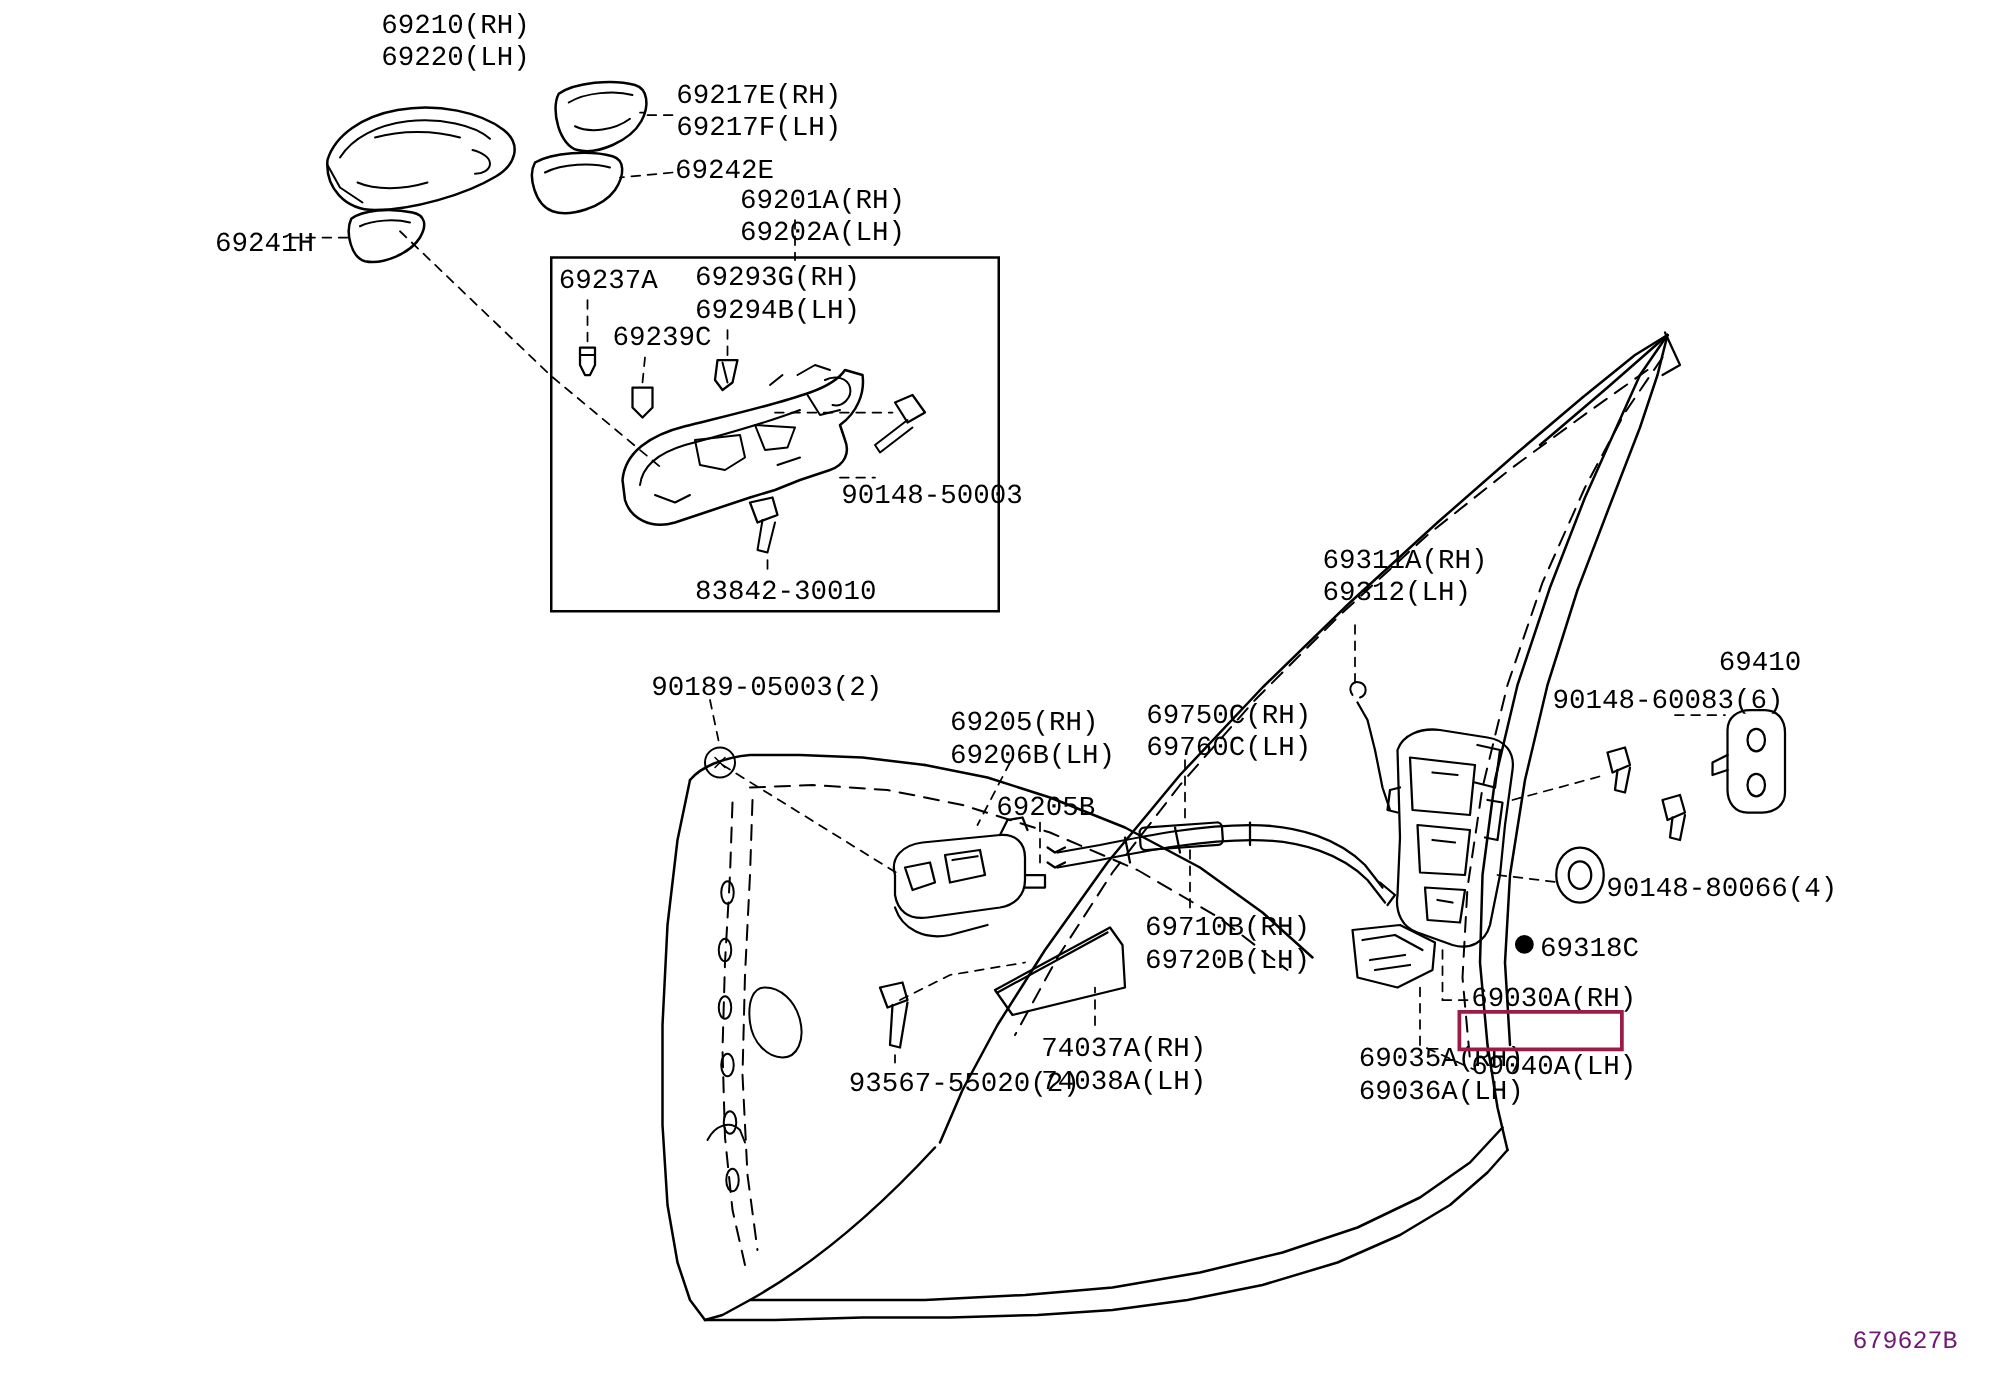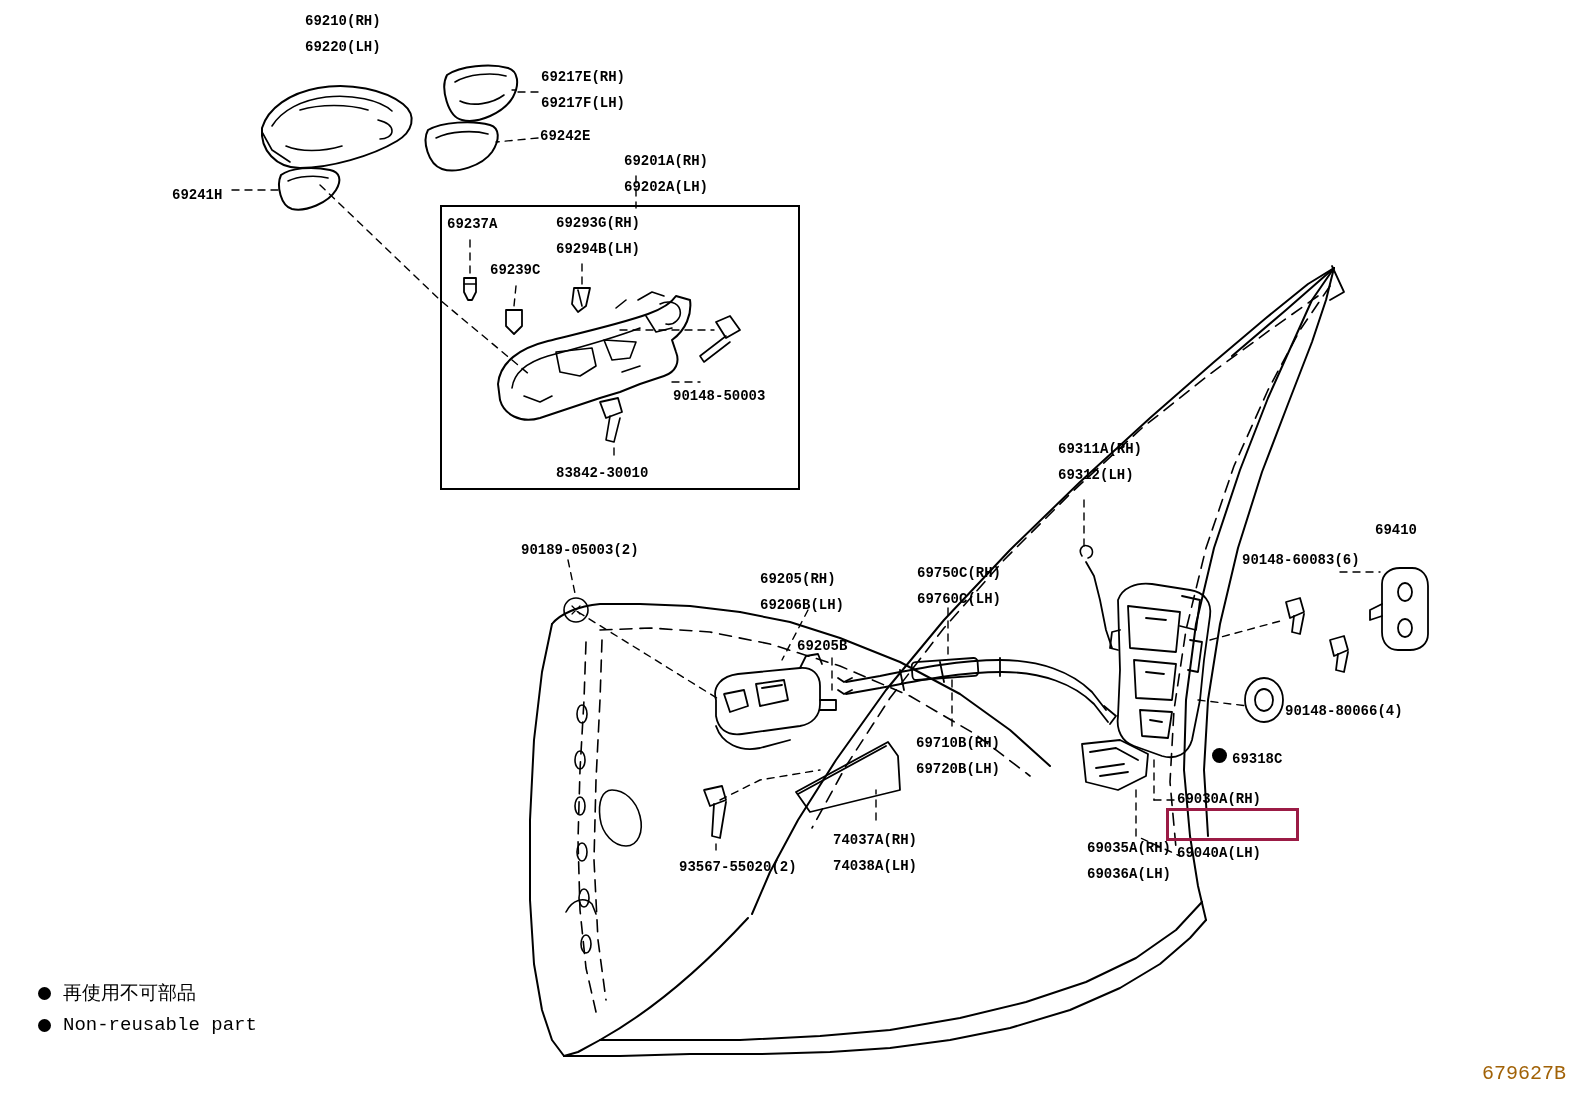--- a/index.html
+++ b/index.html
@@ -13,26 +13,25 @@
   #page {
     position: relative;
     width: 1592px;
     height: 1099px;
     background: #ffffff;
     overflow: hidden;
   }
   .lbl {
     position: absolute;
     font-family: "Liberation Mono", monospace;
-    font-size: 14px;
+    font-size: 22px;
     line-height: 25px;
     color: #000000;
     white-space: pre;
     letter-spacing: 0px;
-    font-weight: bold;
   }
   .lbl.two {
     line-height: 26px;
   }
   .legend {
     position: absolute;
     left: 38px;
     top: 980px;
     font-size: 19px;
     color: #000;
@@ -57,21 +56,21 @@
   .legend .txt-en {
     font-family: "Liberation Mono", monospace;
     font-size: 19px;
   }
   .corner-code {
     position: absolute;
     right: 26px;
     bottom: 14px;
     font-family: "Liberation Mono", monospace;
     font-size: 20px;
-    color: #a16207;
+    color: #701a75;
   }
   .highlight-box {
     position: absolute;
     border: 3px solid #9b1b45;
     background: rgba(255,255,255,0.0);
     box-sizing: border-box;
   }
   .bullet-dot {
     position: absolute;
     width: 15px;
@@ -321,21 +320,21 @@
     </g>
   </svg>
 
   <div class="inset-box" style="left:440px; top:205px; width:360px; height:285px;"></div>
 
   <div class="lbl two" style="left:305px; top:8px;">69210(RH)
 69220(LH)</div>
   <div class="lbl two" style="left:541px; top:64px;">69217E(RH)
 69217F(LH)</div>
   <div class="lbl" style="left:540px; top:124px;">69242E</div>
-  <div class="lbl two" style="left:624px; top:148px;">69201A(RH)
+  <div class="lbl two" style="left:592px; top:148px;">69201A(RH)
 69202A(LH)</div>
   <div class="lbl" style="left:172px; top:183px;text-align:right;">69241H</div>
   <div class="lbl" style="left:447px; top:212px;">69237A</div>
   <div class="lbl two" style="left:556px; top:210px;">69293G(RH)
 69294B(LH)</div>
   <div class="lbl" style="left:490px; top:258px;">69239C</div>
   <div class="lbl" style="left:673px; top:384px;">90148-50003</div>
   <div class="lbl" style="left:556px; top:461px;">83842-30010</div>
   <div class="lbl two" style="left:1058px; top:436px;">69311A(RH)
 69312(LH)</div>
@@ -356,26 +355,16 @@
   <div class="lbl" style="left:679px; top:855px;">93567-55020(2)</div>
   <div class="lbl two" style="left:833px; top:827px;">74037A(RH)
 74038A(LH)</div>
   <div class="lbl two" style="left:1087px; top:835px;text-align:right;">69035A(RH)
 69036A(LH)</div>
 
   <div class="bullet-dot" style="left:1212px; top:748px;"></div>
 
   <div class="highlight-box" style="left:1166px; top:808px; width:133px; height:33px;"></div>
 
-  <div class="legend">
-    <div class="row">
-      <span class="dot"></span>
-      <span class="txt-jp">再使用不可部品</span>
-    </div>
-    <div class="row">
-      <span class="dot"></span>
-      <span class="txt-en">Non-reusable part</span>
-    </div>
-  </div>
 
   <div class="corner-code">679627B</div>
 
 </div>
 
 </body></html>

